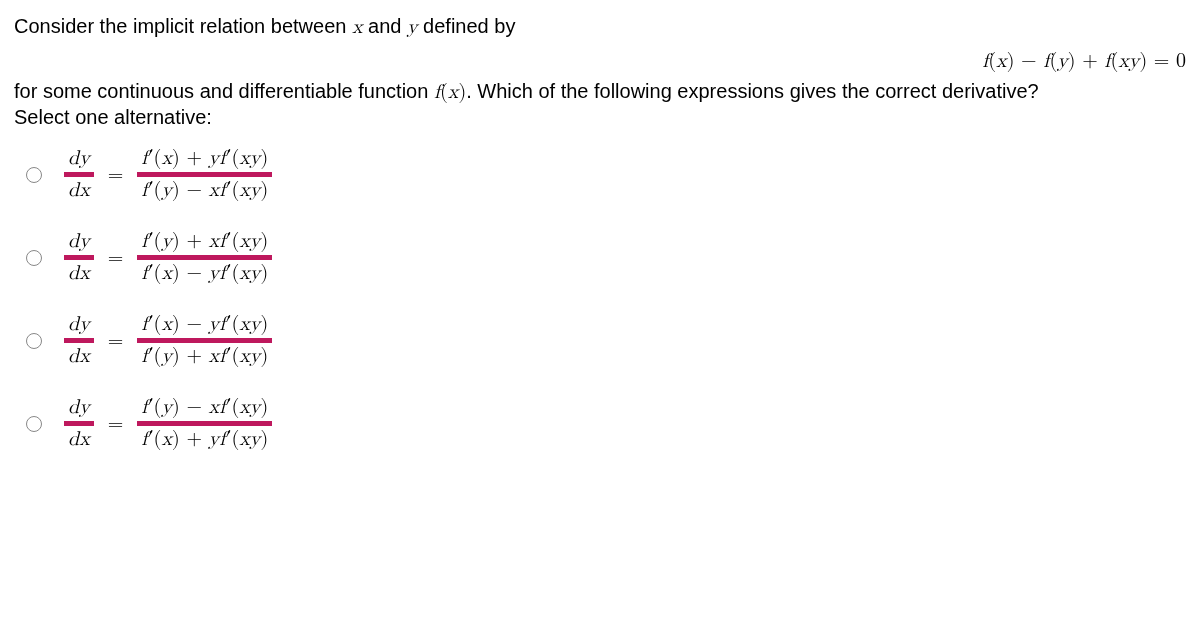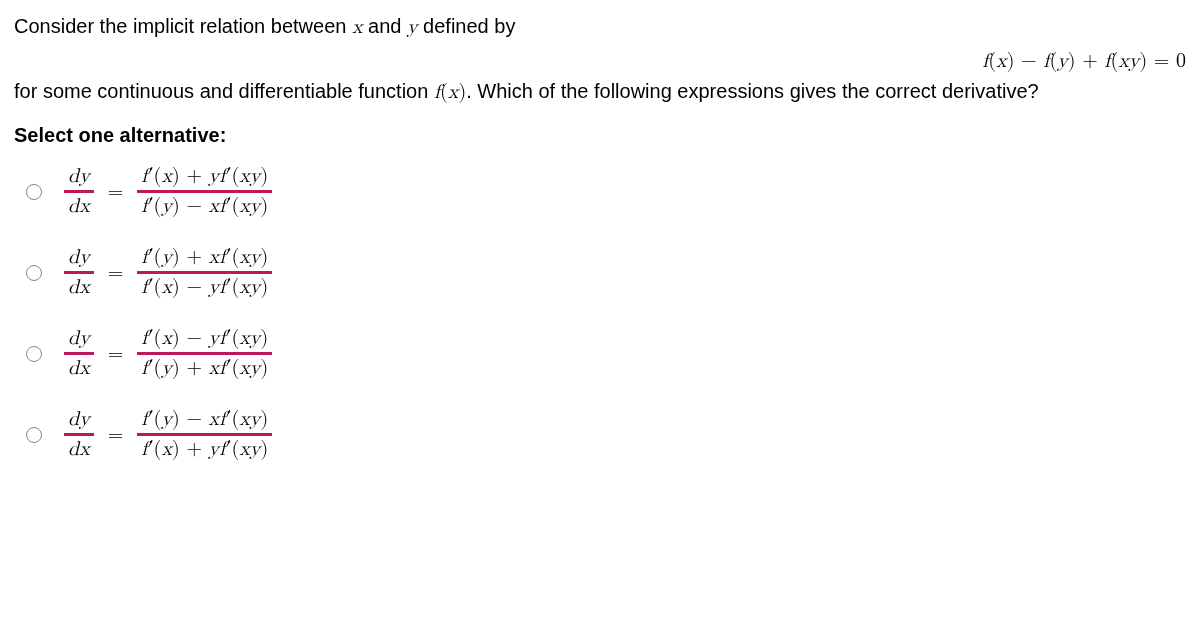--- a/index.html
+++ b/index.html
@@ -29,24 +29,24 @@
     }
     .equation-line {
       font-family: 'Latin Modern Math', 'Cambria Math', 'Times New Roman', serif;
       font-size: 20px;
       margin: 4px 0;
       text-align: right;
     }
     .question-text-2 {
       line-height: 1.4;
       margin-top: 2px;
-      margin-bottom: 18px;
+      margin-bottom: 0;
     }
     .select-prompt {
-      font-weight: bold;
+      font-weight: normal;
       margin-bottom: 18px;
     }
     .options {
       padding-left: 12px;
     }
     .option-row {
       display: flex;
       align-items: center;
       margin-bottom: 28px;
     }
@@ -68,21 +68,21 @@
     }
     .frac {
       display: inline-flex;
       flex-direction: column;
       align-items: center;
       vertical-align: middle;
       text-align: center;
     }
     .frac .num {
       padding: 0 4px 2px 4px;
-      border-bottom: 3px solid #be185d;
+      border-bottom: 5px solid #be185d;
       line-height: 1.15;
     }
     .frac .den {
       padding: 2px 4px 0 4px;
       line-height: 1.15;
     }
     .eq {
       margin: 0 6px;
       font-style: normal;
     }

